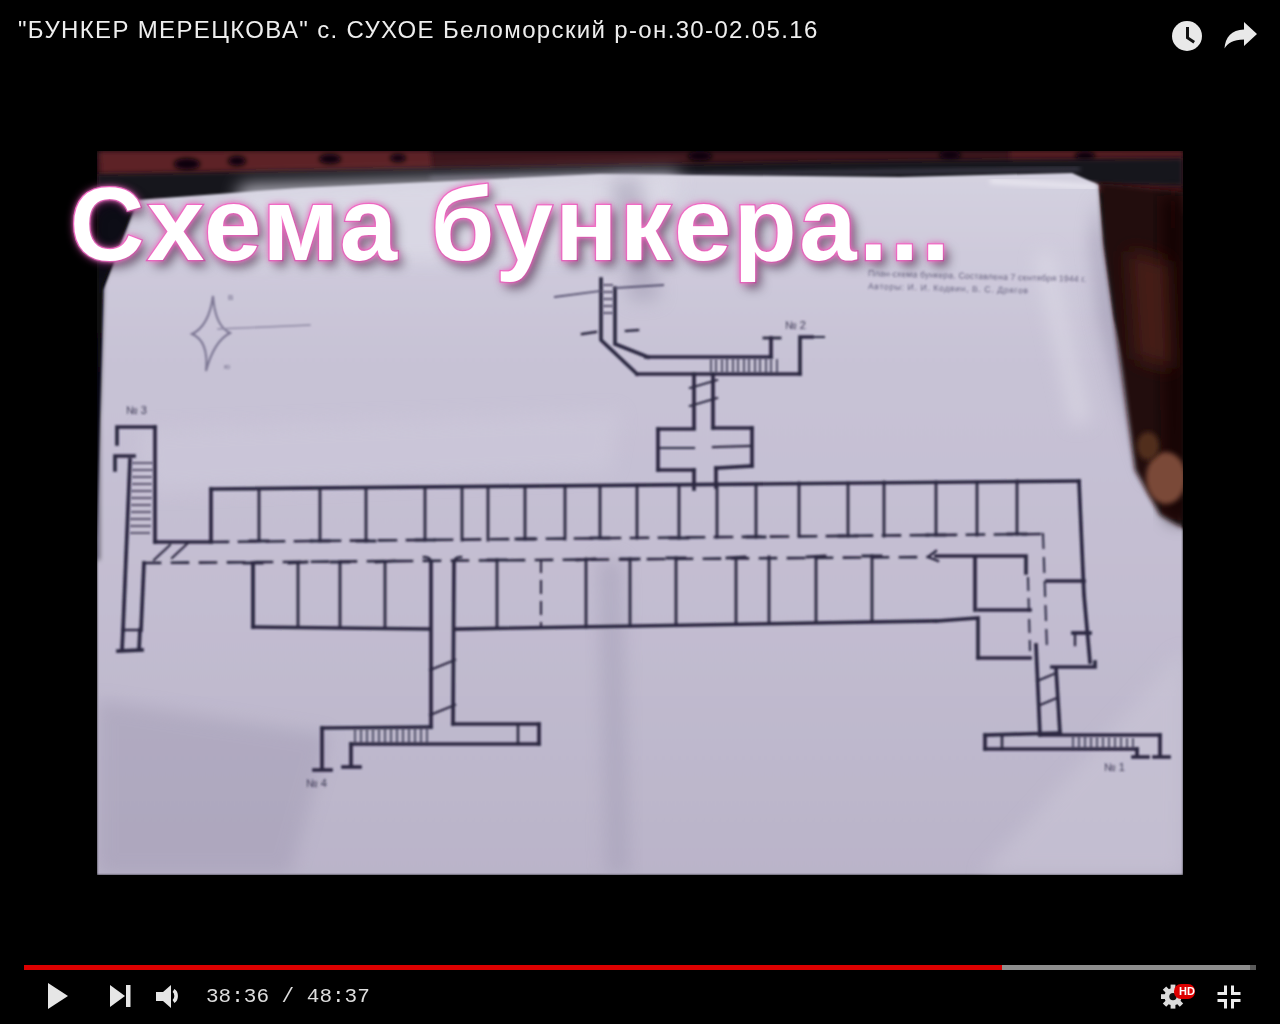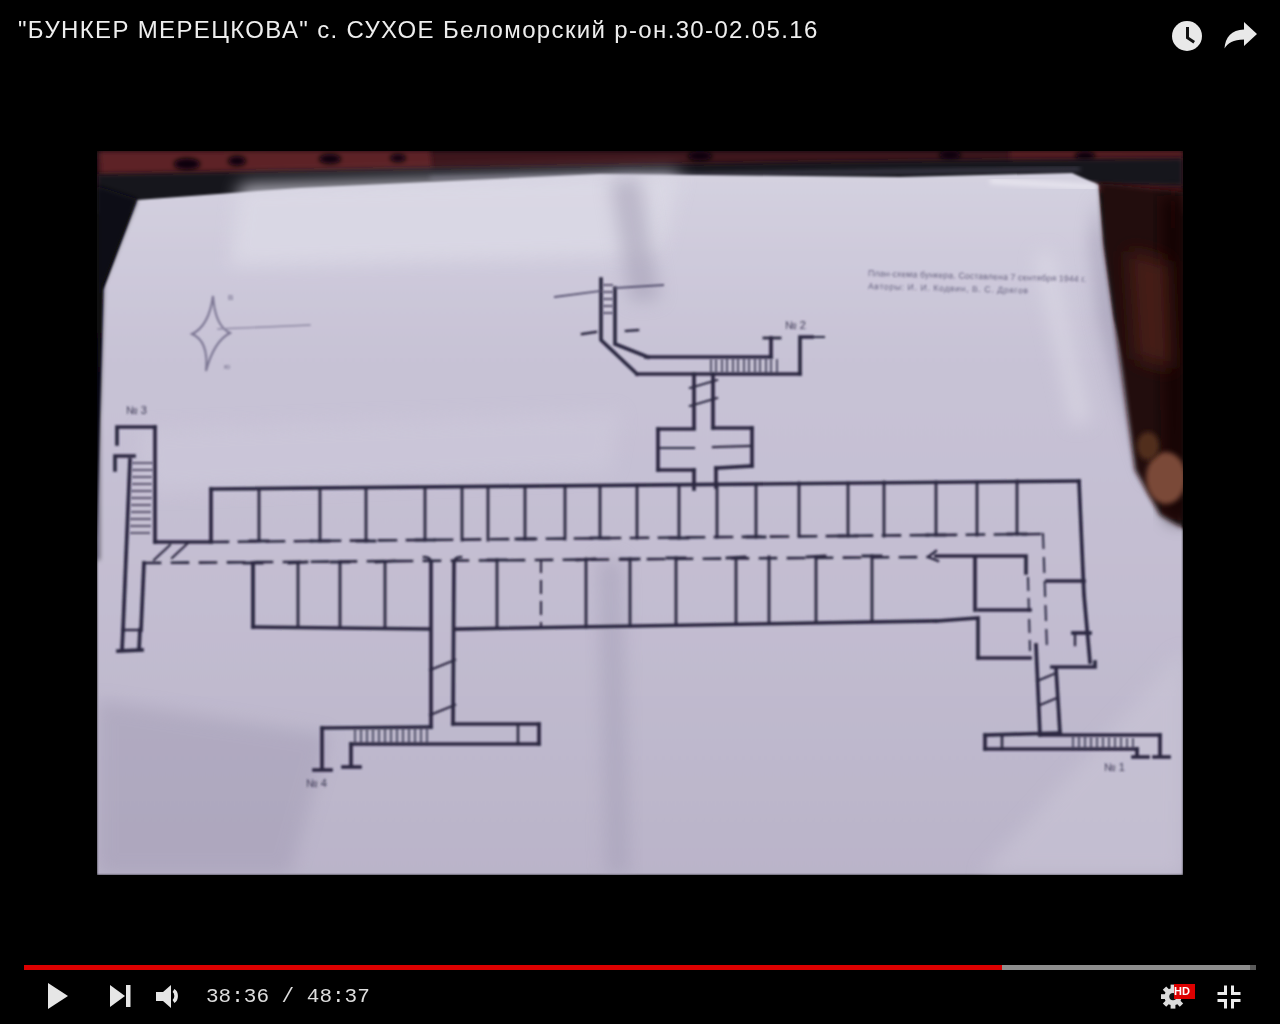--- a/index.html
+++ b/index.html
@@ -333,20 +333,24 @@
     <text x="224" y="369" font-size="8" fill="#6f6a88">ю</text>
   </g>
 
   <g fill="#5a5574" font-family="Liberation Sans, sans-serif" filter="url(#soft)" opacity="0.9">
     <text x="868" y="276" font-size="8.6" transform="rotate(1.6 868 276)" textLength="218">План-схема бункера. Составлена 7 сентября 1944 г.</text>
     <text x="868" y="289" font-size="8.6" transform="rotate(1.6 868 289)" textLength="160">Авторы: И. И. Кодвин, В. С. Дрягов</text>
   </g>
 </svg>
 
 
+<div class="abs" style="left:-27px;top:15px;width:1100px;font-size:103px;font-weight:bold;
+     color:#ffffff;letter-spacing:2.5px;white-space:nowrap;
+     text-shadow:0 0 4px #ff7fd0, 0 0 8px #e860bd, 5px 6px 11px rgba(25,8,28,0.6);
+     -webkit-text-stroke:2.5px #f163c5; paint-order:stroke fill;">Схема бункера...</div>
 </div>
 
 <div class="abs" style="left:24px;top:965px;width:1232px;height:5px;background:#8e8e8e;"></div>
 
 <div class="abs" style="left:24px;top:965px;width:978px;height:5px;background:#dd0000;"></div>
 
 <div class="abs" style="left:1250px;top:965px;width:6px;height:5px;background:#5a5a5a;"></div>
 
 <svg class="abs" style="left:46px;top:983px" width="24" height="26" viewBox="0 0 24 26">
   <path d="M2 0 L22 13 L2 26 Z" fill="#e6e6e6"></path>
@@ -374,22 +378,22 @@
       <rect x="-2.4" y="-12" width="4.8" height="6" transform="rotate(135)"></rect>
       <rect x="-2.4" y="-12" width="4.8" height="6" transform="rotate(180)"></rect>
       <rect x="-2.4" y="-12" width="4.8" height="6" transform="rotate(225)"></rect>
       <rect x="-2.4" y="-12" width="4.8" height="6" transform="rotate(270)"></rect>
       <rect x="-2.4" y="-12" width="4.8" height="6" transform="rotate(315)"></rect>
     </g>
     <circle r="3.7" fill="#0e0e0e"></circle>
   </g>
 </svg>
 
-<div class="abs" style="left:1174px;top:984px;width:21px;height:15px;background:#dd0000;border-radius:0;
-     color:#fff;font-size:11px;font-weight:bold;text-align:left;line-height:15px;">HD</div>
+<div class="abs" style="left:1174px;top:984px;width:21px;height:15px;background:#dd0000;border-radius:7px;
+     color:#fff;font-size:11px;font-weight:bold;text-align:right;line-height:15px;">HD</div>
 
 <svg class="abs" style="left:1215px;top:983px" width="28" height="27" viewBox="0 0 28 27">
   <g fill="#ececec">
     <path d="M0 0 L-9.5 0 L-9.5 -3 L-3 -3 L-3 -9.5 L0 -9.5 Z" transform="translate(12,12)"></path>
     <path d="M0 0 L-9.5 0 L-9.5 -3 L-3 -3 L-3 -9.5 L0 -9.5 Z" transform="translate(16,12) scale(-1,1)"></path>
     <path d="M0 0 L-9.5 0 L-9.5 -3 L-3 -3 L-3 -9.5 L0 -9.5 Z" transform="translate(12,16) scale(1,-1)"></path>
     <path d="M0 0 L-9.5 0 L-9.5 -3 L-3 -3 L-3 -9.5 L0 -9.5 Z" transform="translate(16,16) scale(-1,-1)"></path>
   </g>
 </svg>
 

